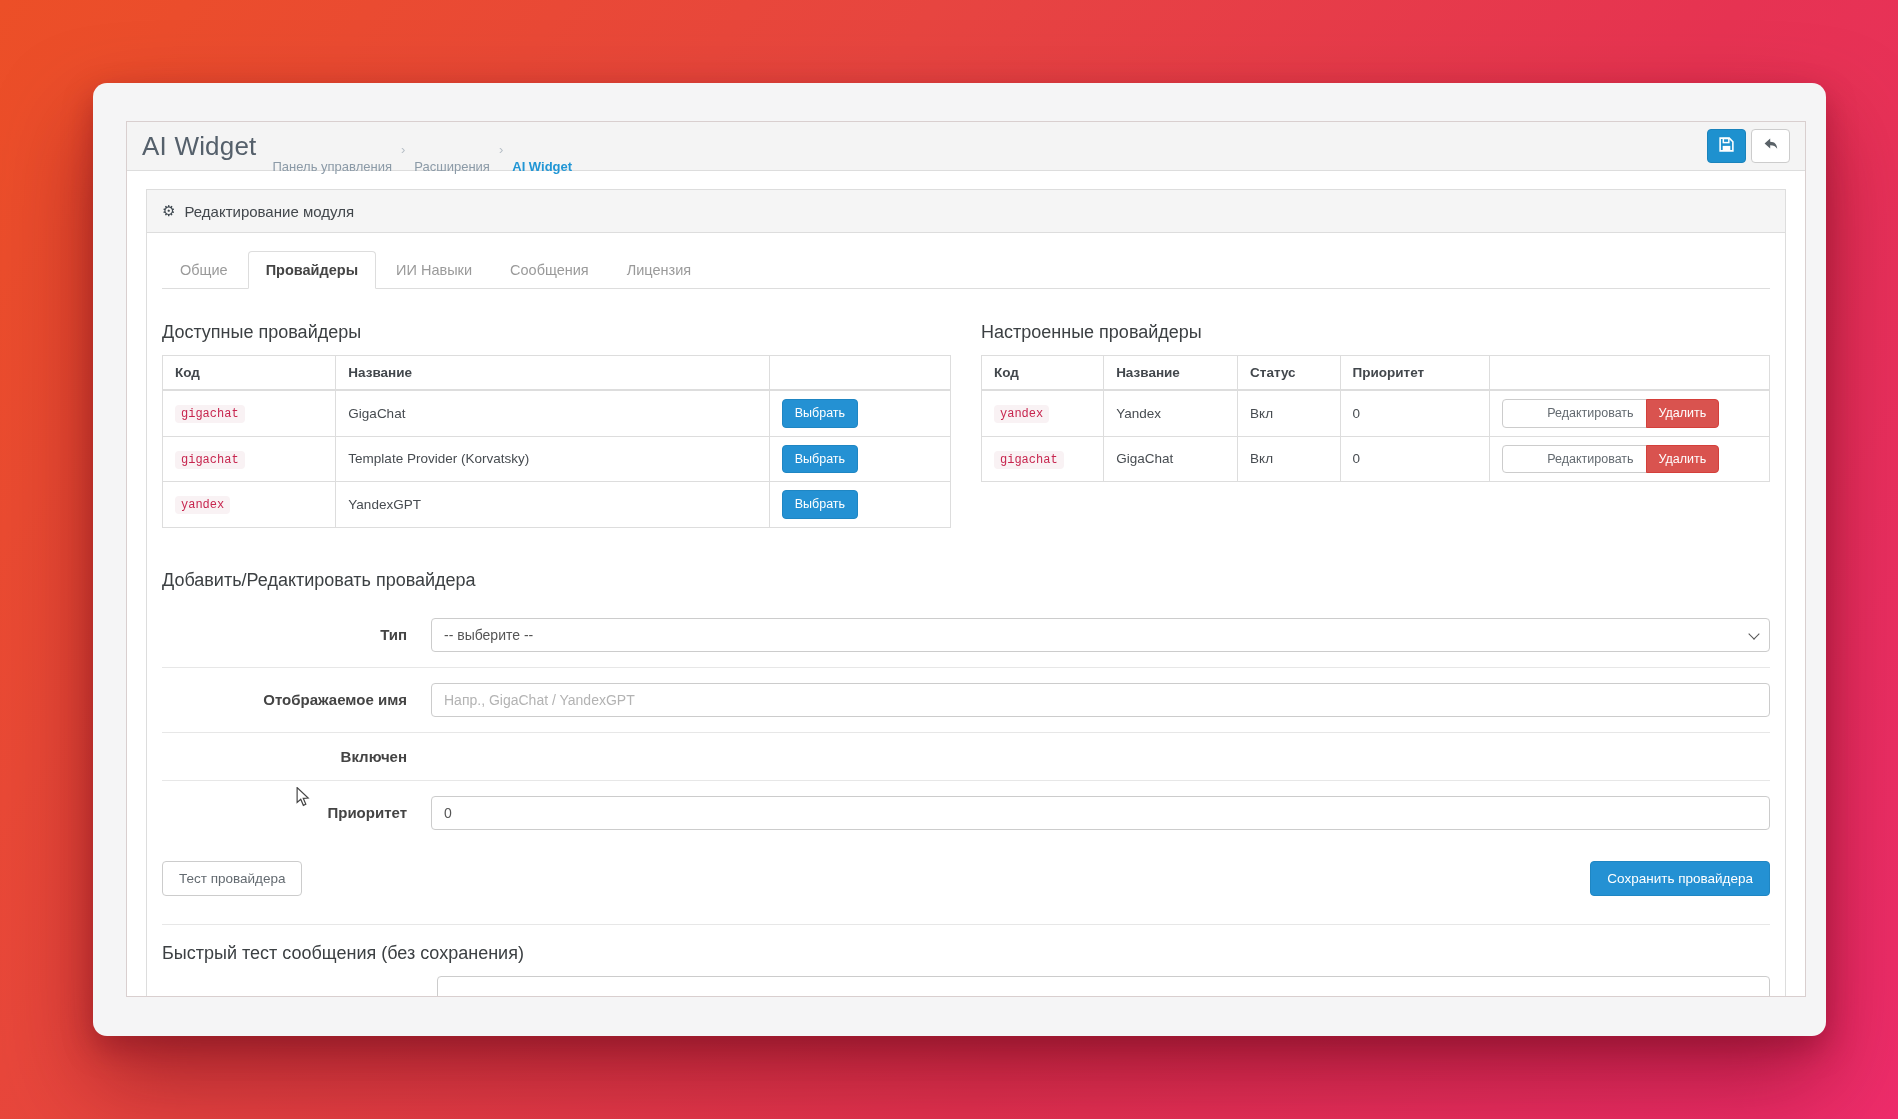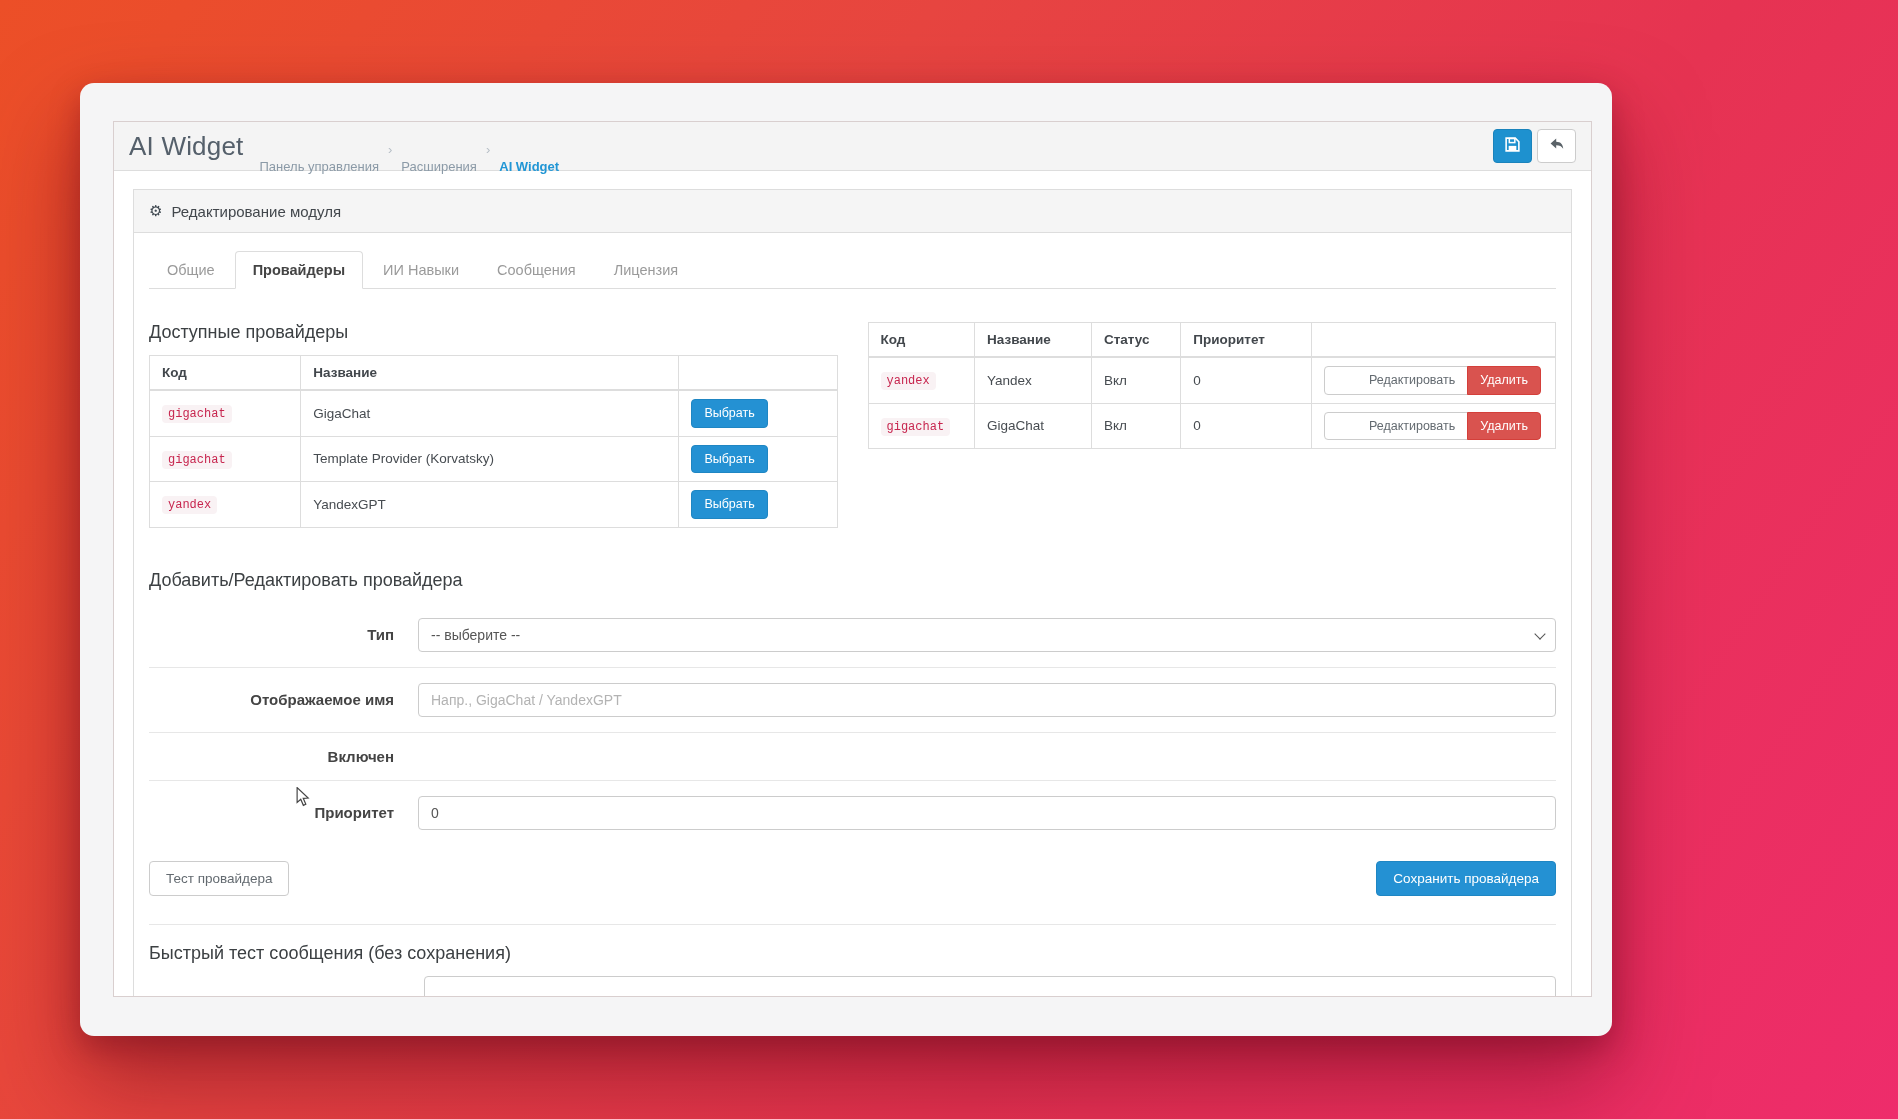--- a/index.html
+++ b/index.html
@@ -3,21 +3,21 @@
 <meta charset="utf-8">
 <style>
   * { box-sizing: border-box; margin: 0; padding: 0; }
   html,body { width:1898px; height:1119px; overflow:hidden; }
   body {
     font-family: "Liberation Sans", sans-serif;
     background: linear-gradient(125deg, #ec4f27 0%, #e74540 35%, #e63352 65%, #ee2c6b 100%);
     position: relative;
   }
   .card {
-    position:absolute; left:80px; top:83px; width:1532px; height:953px;
+    position:absolute; left:93px; top:83px; width:1733px; height:953px;
     background:#f5f5f6; border-radius:14px;
     box-shadow: 0 45px 90px rgba(105,5,25,.5), 0 12px 30px rgba(105,5,25,.35);
   }
   .frame {
     position:absolute; left:33px; top:38px; right:20px; bottom:39px;
     background:#fff; border:1px solid #d9cfcf; overflow:hidden;
   }
   
   .admin-header {
     height:49px; background:#f4f4f4; border-bottom:1px solid #ddd;
@@ -179,20 +179,21 @@
                   <tr>
                     <td><span class="code">yandex</span></td>
                     <td>YandexGPT</td>
                     <td><button class="btn btn-primary">Выбрать</button></td>
                   </tr>
                 </tbody>
               </table>
             </div>
 
             <div class="col">
+              <h4 class="section-heading">Настроенные провайдеры</h4>
               <table>
                 <colgroup>
                     <col style="width:15.5%">
                     <col style="width:17%">
                     <col style="width:13%">
                     <col style="width:19%">
                     <col style="width:35.5%">
                   </colgroup>
                 <thead>
                   <tr>

